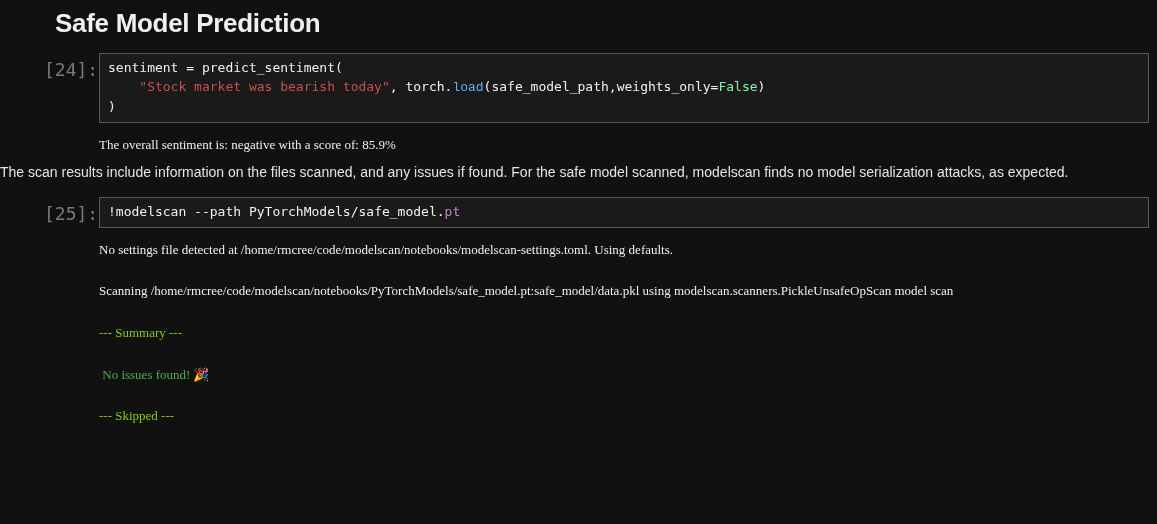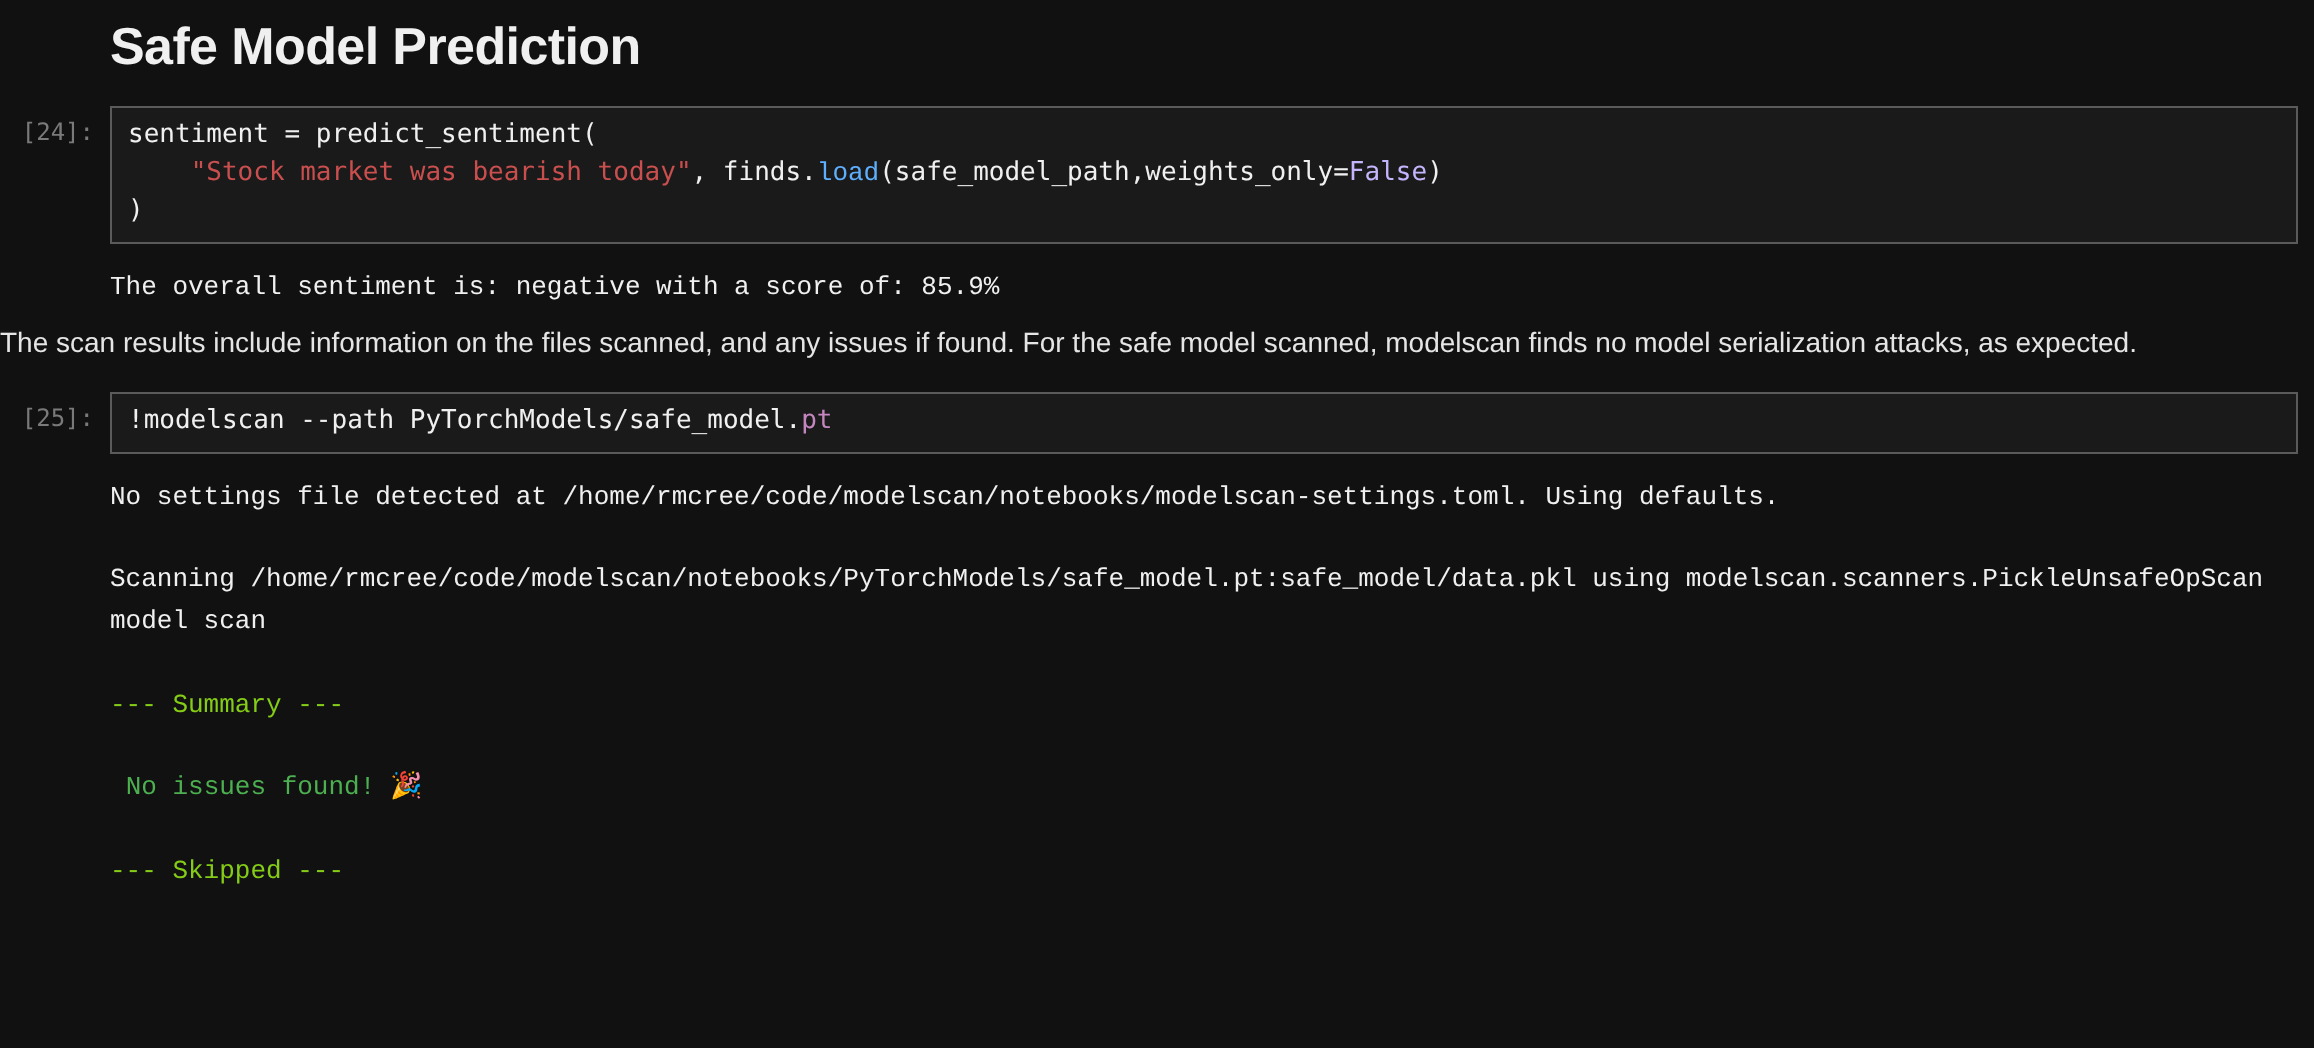--- a/index.html
+++ b/index.html
@@ -23,21 +23,22 @@
       margin-bottom: 2px;
     }
     .prompt-col {
       width: 55px;
       flex-shrink: 0;
       text-align: right;
       padding-right: 8px;
       padding-top: 6px;
       color: #7a7a7a;
       font-family: "DejaVu Sans Mono", Consolas, monospace;
-      font-size: 12px;
+      font-size: 18px;
+      margin-left: 44px;
     }
     .content-col {
       flex: 1;
       min-width: 0;
     }
     h2 {
       font-size: 26px;
       font-weight: 700;
       color: #f0f0f0;
       letter-spacing: -0.3px;
@@ -62,47 +63,47 @@
       background: #1a1a1a;
       padding: 5px 8px;
       font-family: "DejaVu Sans Mono", Consolas, monospace;
       font-size: 13px;
       line-height: 1.45;
       white-space: pre;
       color: #f0f0f0;
       margin-right: 8px;
     }
     .code-output {
-      font-family: Liberation Mono, monospace;
+      font-family: Liberation Serif, serif;
       font-size: 13px;
       line-height: 1.6;
       white-space: pre-wrap;
       color: #f0f0f0;
       padding: 12px 8px 2px 0;
     }
     .tok-str { color: #c94f4f; }
     .tok-op  { color: #f0f0f0; }
     .tok-func{ color: #5fafff; font-family: Liberation Mono, monospace; }
-    .tok-kw  { color: #c4b5fd; }
+    .tok-kw  { color: #86efac; }
     .tok-path{ color: #c586c0; }
     .out-blue { color: #84cc16; }
     .out-green { color: #4caf50; }
   </style>
 </head>
 <body>
 
 <div class="notebook">
 
   <h2 class="heading-first">Safe Model Prediction</h2>
 
   <div class="cell">
     <div class="prompt-col">[24]:</div>
     <div class="content-col">
       <div class="code-input"><span>sentiment </span><span class="tok-op">=</span><span> predict_sentiment(</span>
-<span>    </span><span class="tok-str">"Stock market was bearish today"</span><span>, finds.</span><span class="tok-func">load</span><span>(safe_model_path,weights_only</span><span class="tok-op">=</span><span class="tok-kw">False</span><span>)</span>
+<span>    </span><span class="tok-str">"Stock market was bearish today"</span><span>, torch.</span><span class="tok-func">load</span><span>(safe_model_path,weights_only</span><span class="tok-op">=</span><span class="tok-kw">False</span><span>)</span>
 <span>)</span></div>
       <div class="code-output">The overall sentiment is: negative with a score of: 85.9%</div>
     </div>
   </div>
 
 
   <div class="prose">The scan results include information on the files scanned, and any issues if found. For the safe model scanned, modelscan finds no model serialization attacks, as expected.</div>
 
   <div class="cell">
     <div class="prompt-col">[25]:</div>

